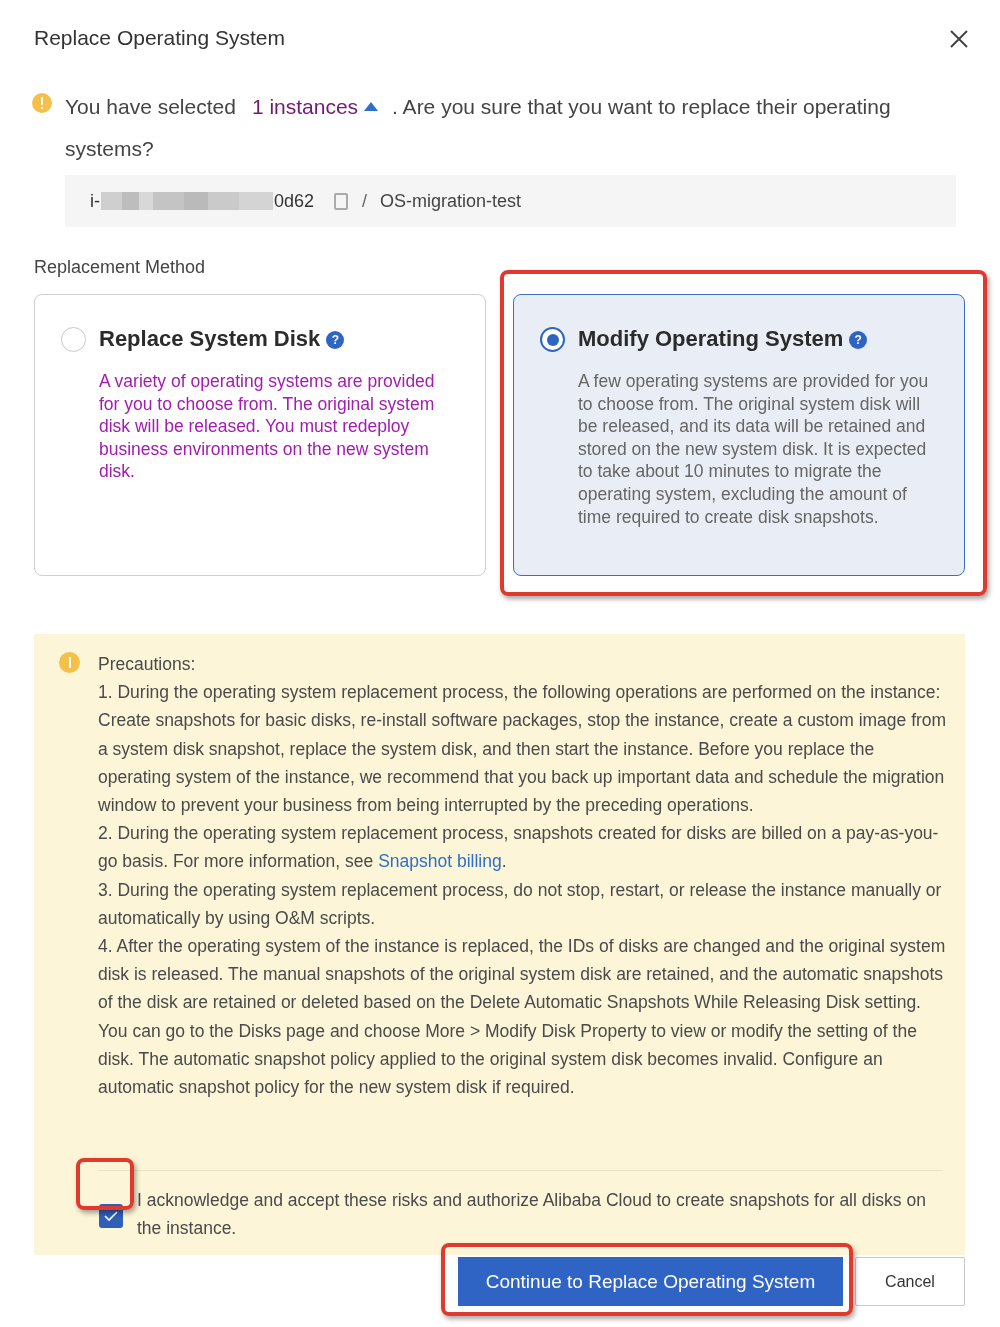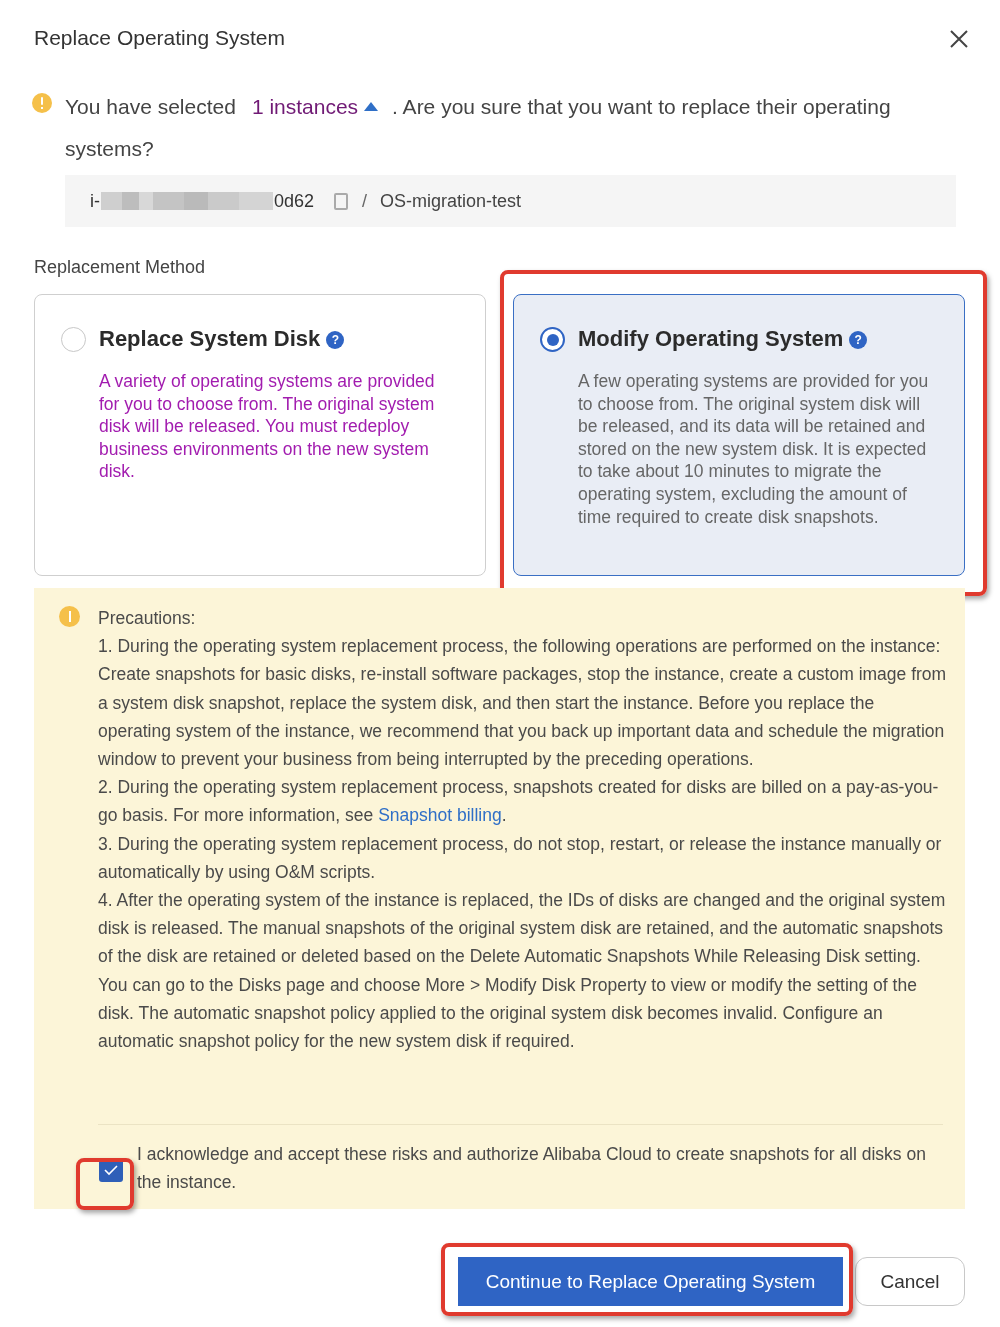--- a/index.html
+++ b/index.html
@@ -33,33 +33,33 @@
   .radio { position: absolute; left: 26px; top: 32px; width: 25px; height: 25px; border-radius: 50%; border: 1.5px solid #c8c8c8; background: #fff; }
   .radio.checked { border: 2px solid #2f64c4; }
   .radio.checked::after { content: ""; position: absolute; left: 4.5px; top: 4.5px; width: 12px; height: 12px; border-radius: 50%; background: #2f64c4; }
   .card-title { position: absolute; left: 64px; top: 31px; font-size: 22px; font-weight: bold; color: #2b2b2b; white-space: nowrap; }
   .help-icon { display: inline-block; width: 18px; height: 18px; border-radius: 50%; background: #2f64c4; color: #fff; font-size: 12px; font-weight: bold; text-align: center; line-height: 18px; margin-left: 6px; vertical-align: 2px; cursor: pointer; }
   .card-desc { position: absolute; left: 64px; top: 75px; width: 355px; font-size: 17.5px; line-height: 22.6px; color: #a21caf; }
   .card.right .card-desc { width: 355px; color: #666; }
 
   .hl-box { position: absolute; border: 4px solid #e03a2e; border-radius: 8px; box-shadow: 2px 3px 5px rgba(0,0,0,0.35); pointer-events: none; }
 
-  .precautions { position: absolute; left: 34px; top: 588px; width: 931px; height: 621px; background: #fcf5d8; }
+  .precautions { position: absolute; left: 34px; top: 634px; width: 931px; height: 621px; background: #fcf5d8; }
   .prec-icon { position: absolute; left: 25px; top: 18px; width: 21px; height: 21px; border-radius: 50%; background: #f5c04a; }
   .prec-icon::after { content: ""; position: absolute; left: 9.5px; top: 5px; width: 2px; height: 11px; background: #fff; }
   .prec-body { position: absolute; left: 64px; top: 16px; width: 850px; font-size: 17.5px; line-height: 28.2px; color: #4a4a4a; }
   .prec-body p { margin: 0; }
   .link { color: #2f6fc7; cursor: pointer; }
   .divider { position: absolute; left: 64px; top: 536px; width: 845px; height: 1px; background: #ebe3c4; }
   .ack-check { position: absolute; left: 65px; top: 570px; width: 24px; height: 24px; background: #2f5fb8; border-radius: 3px; cursor: pointer; }
   .ack-check svg { position: absolute; left: 4px; top: 5px; }
   .ack-text { position: absolute; left: 103px; top: 552px; width: 800px; font-size: 17.5px; line-height: 28.2px; color: #4a4a4a; }
 
   .primary-btn { position: absolute; left: 458px; top: 1257px; width: 385px; height: 49px; background: #2f64c4; color: #fff; font-size: 19px; border: none; border-radius: 0; cursor: pointer; font-family: "Liberation Sans", sans-serif; }
-  .cancel-btn { position: absolute; left: 855px; top: 1257px; width: 110px; height: 49px; background: #fff; color: #333; font-size: 19px; border: 1px solid #c8c8c8; border-radius: 12px; cursor: pointer; font-family: "Liberation Sans", sans-serif; }
+  .cancel-btn { position: absolute; left: 855px; top: 1257px; width: 110px; height: 49px; background: #fff; color: #333; font-size: 16px; border: 1px solid #c8c8c8; border-radius: 2px; cursor: pointer; font-family: "Liberation Sans", sans-serif; }
 </style>
 </head>
 <body>
 
 <div class="dialog-title">Replace Operating System</div>
 <div class="close-btn">
   <svg viewBox="0 0 26 26">
       <path d="M5 5 L21 21 M21 5 L5 21" stroke="#444" stroke-width="2" fill="none"></path>
     </svg>
 </div>

